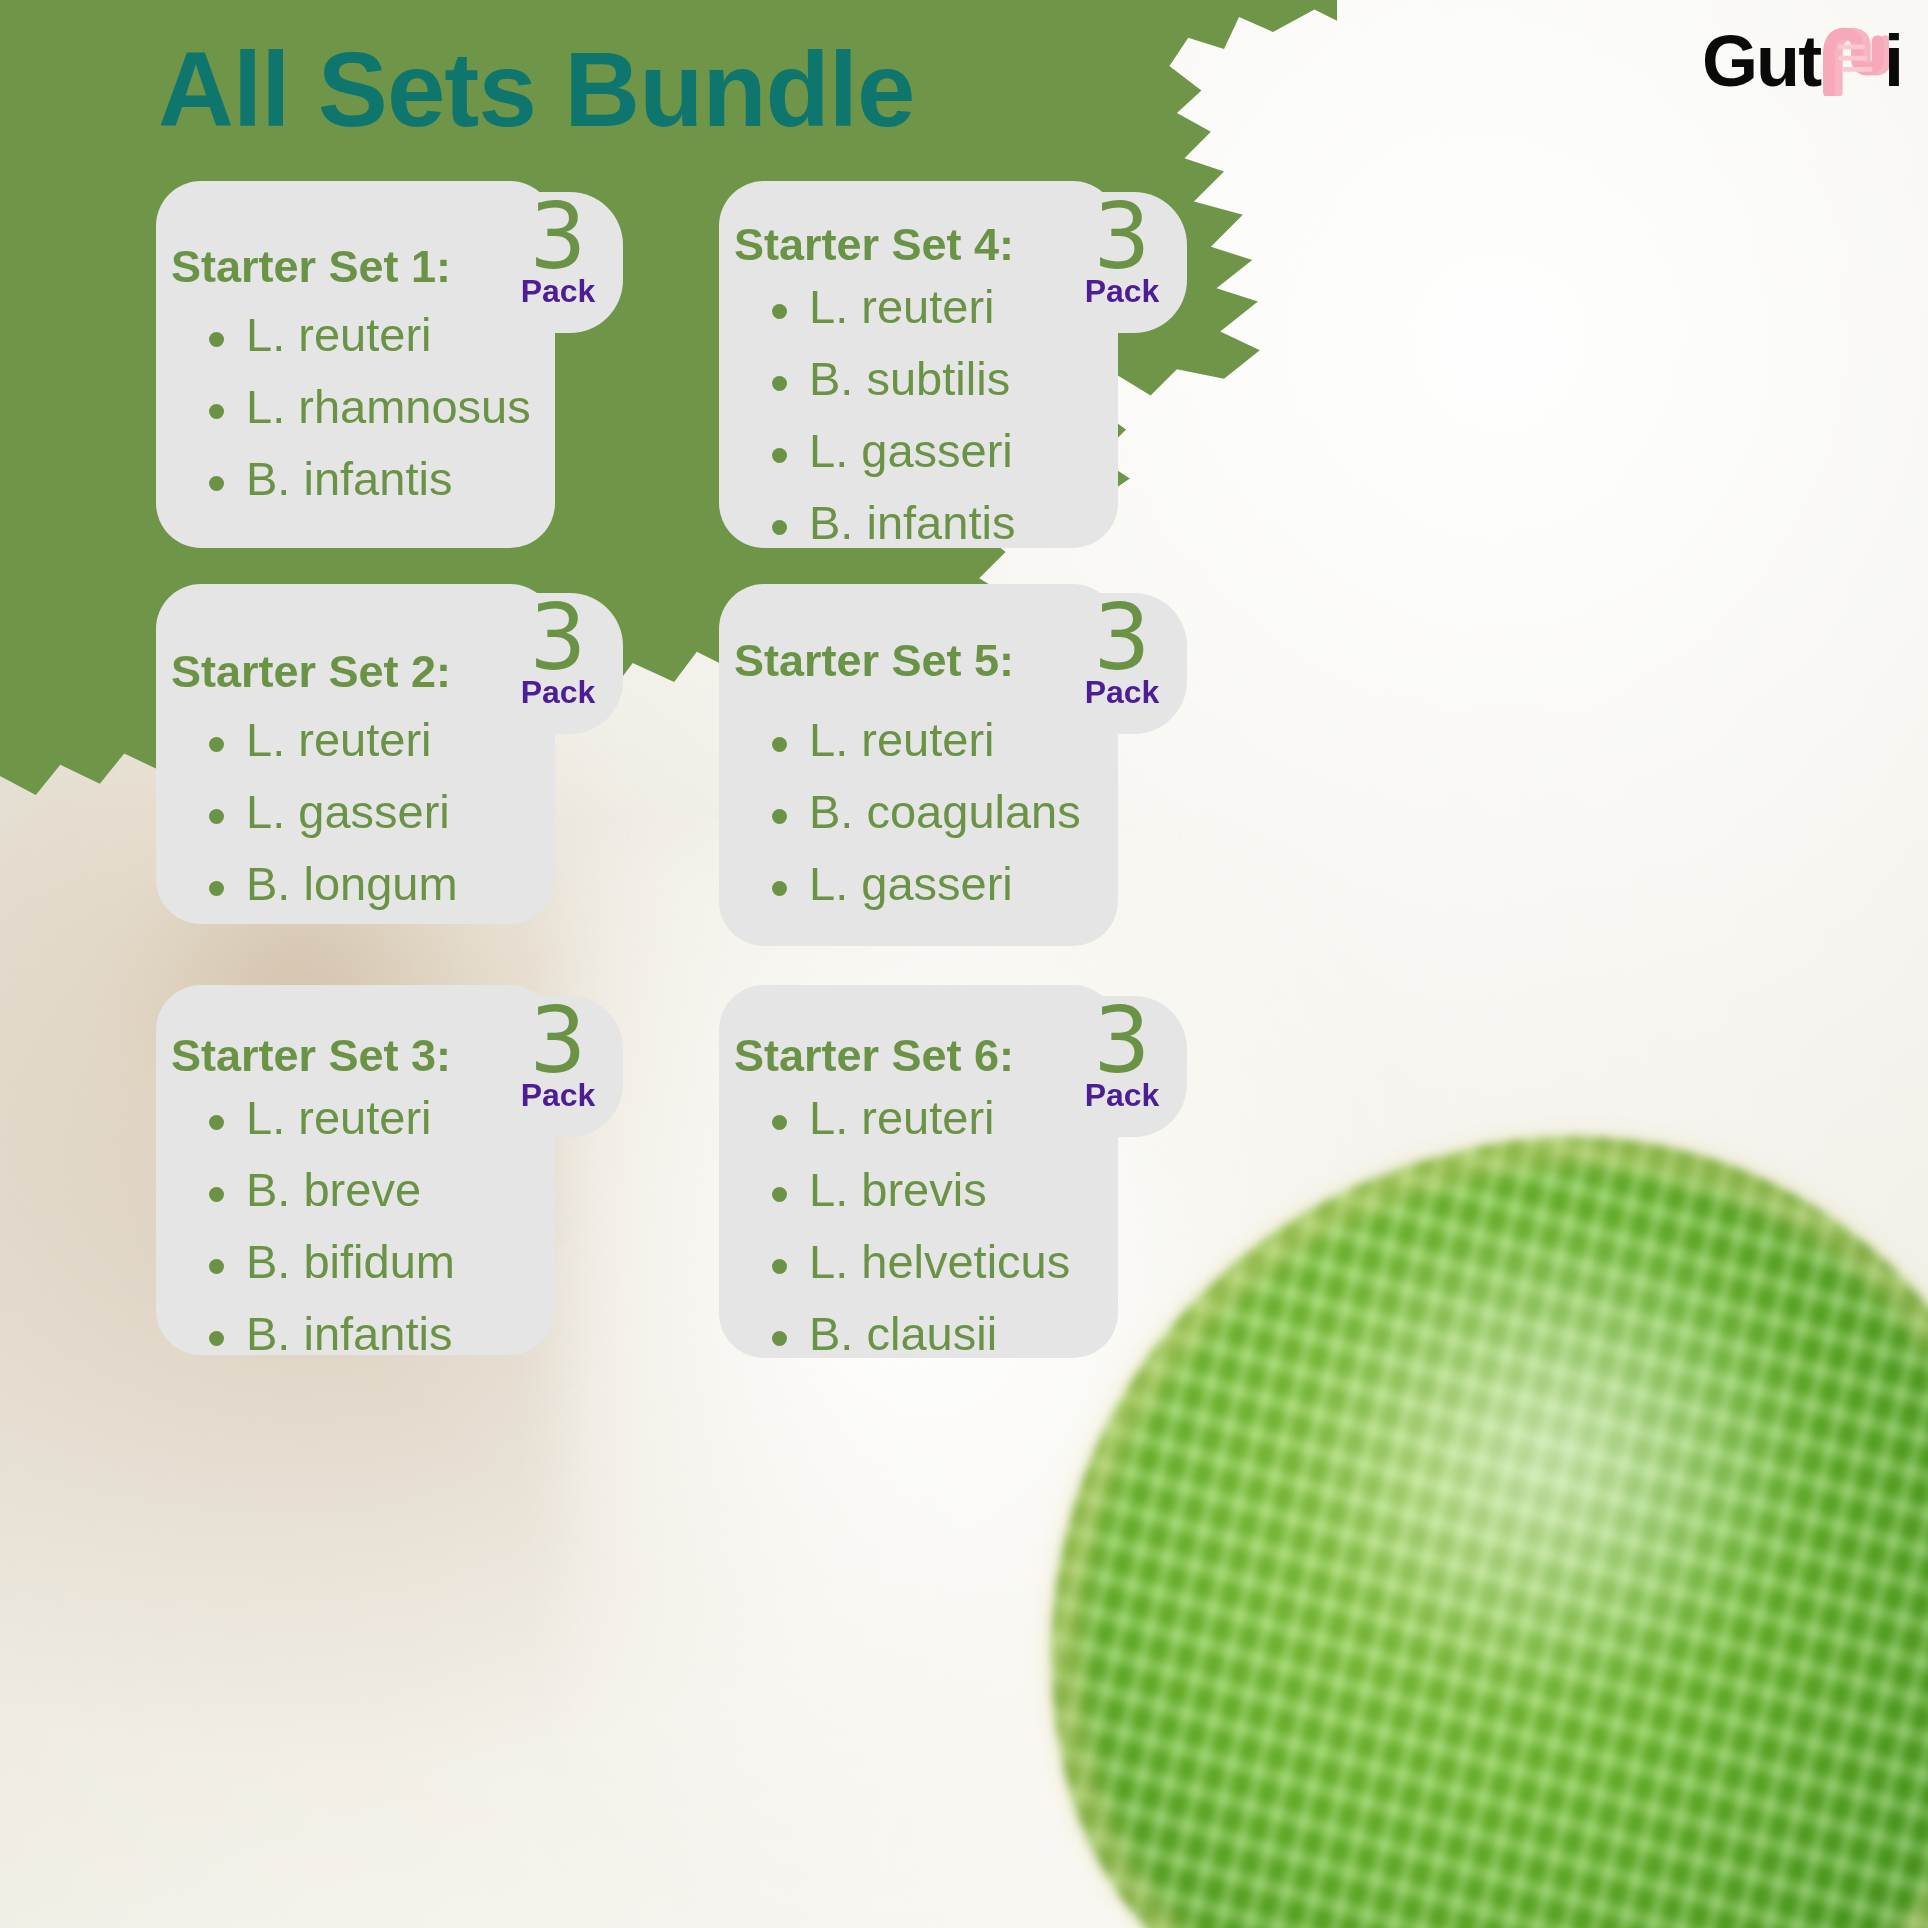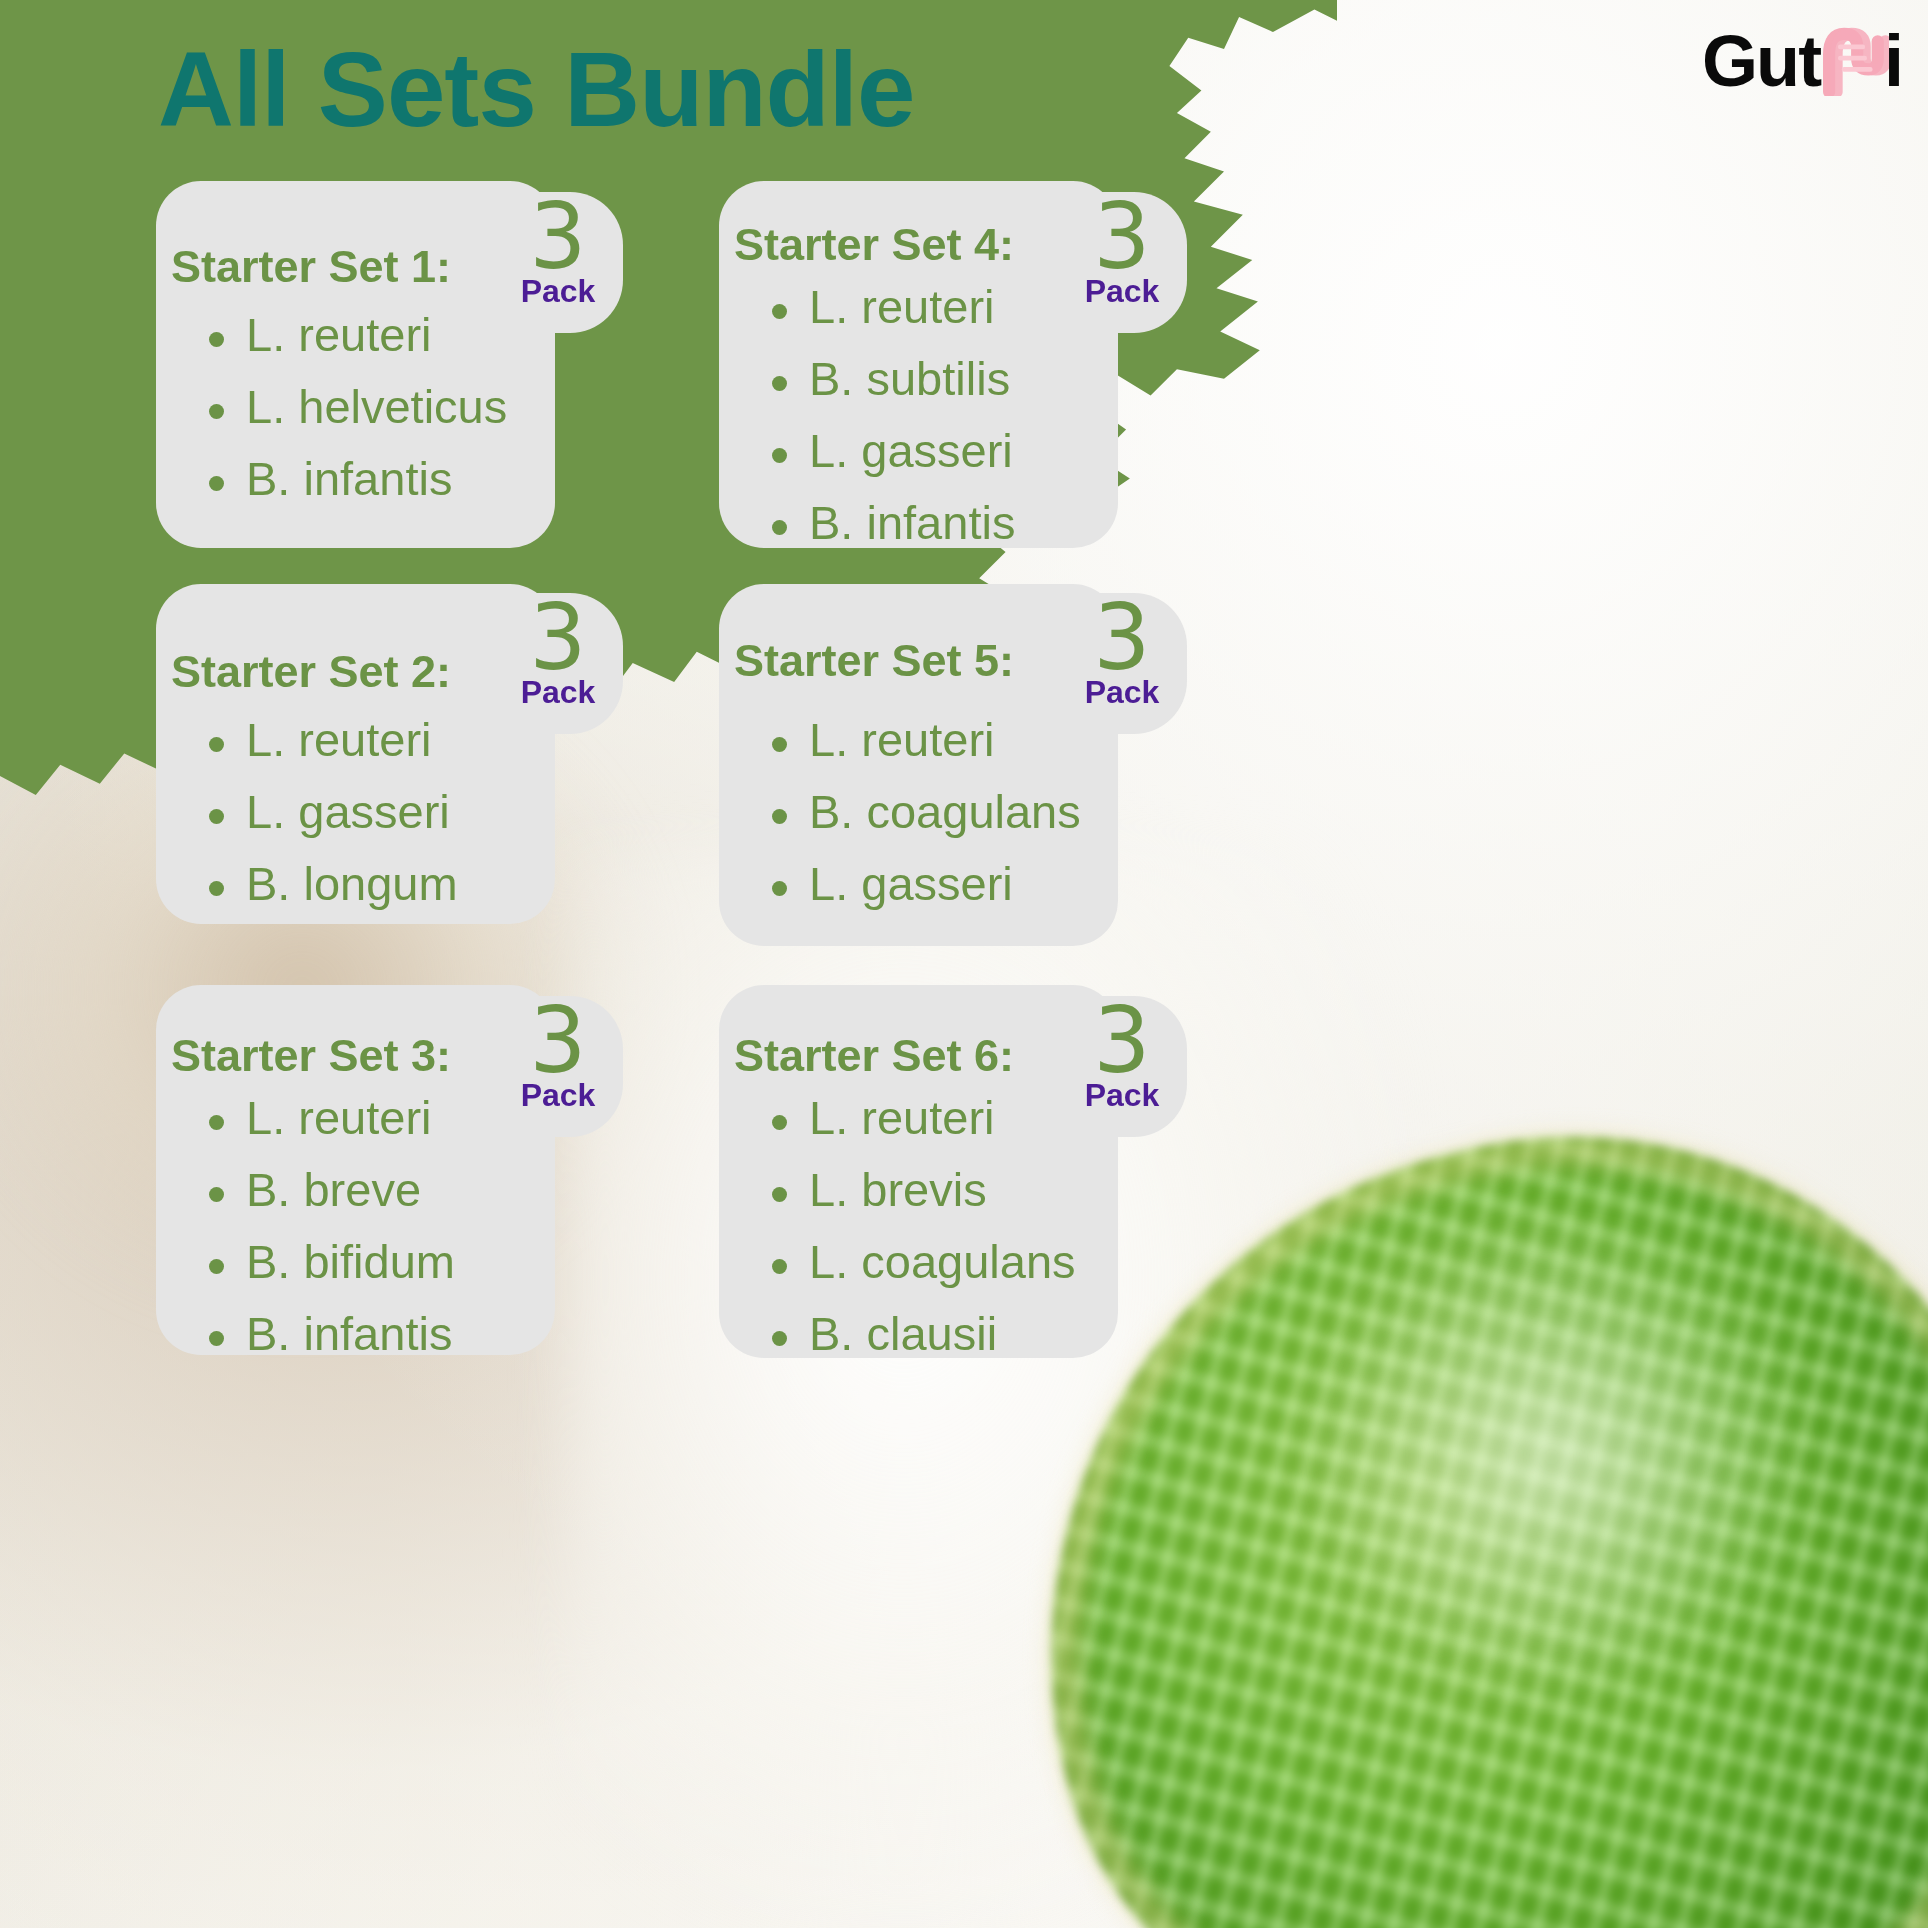--- a/index.html
+++ b/index.html
@@ -151,21 +151,21 @@
     <path d="M14 70 L14 30 Q14 8 30 8 Q44 8 44 22 L44 34 Q44 46 56 46 Q66 46 66 34 L66 16" fill="none" stroke="#f6a9b8" stroke-width="13" stroke-linecap="round" stroke-linejoin="round" transform="translate(8,0)" opacity="0.85"></path>
     <path d="M26 22 L50 22 M26 34 L52 34 M30 46 L58 46" stroke="#fbc8d2" stroke-width="5" stroke-linecap="round" fill="none"></path>
   </svg>
   <span class="word">i</span>
 </div>
 
 <div class="card" style="left:156px;top:181px;width:399px;height:367px;">
   <div class="title" style="left:15px;top:60px;">Starter Set 1:</div>
   <ul style="left:45px;top:126px;">
     <li>L. reuteri</li>
-    <li>L. helveticus</li>
+    <li>L. rhamnosus</li>
     <li>B. infantis</li>
   </ul>
 </div>
 <div class="badge" style="left:493px;top:192px;">
   <span class="num">3</span>
   <span class="pack">Pack</span>
 </div>
 
 <div class="card" style="left:156px;top:584px;width:399px;height:340px;">
   <div class="title" style="left:15px;top:62px;">Starter Set 2:</div>
@@ -219,21 +219,21 @@
 <div class="badge" style="left:1057px;top:593px;">
   <span class="num">3</span>
   <span class="pack">Pack</span>
 </div>
 
 <div class="card" style="left:719px;top:985px;width:399px;height:373px;">
   <div class="title" style="left:15px;top:45px;">Starter Set 6:</div>
   <ul style="left:45px;top:105px;">
     <li>L. reuteri</li>
     <li>L. brevis</li>
-    <li>L. coagulans</li>
+    <li>L. helveticus</li>
     <li>B. clausii</li>
   </ul>
 </div>
 <div class="badge" style="left:1057px;top:996px;">
   <span class="num">3</span>
   <span class="pack">Pack</span>
 </div>
 
 
 </body></html>

